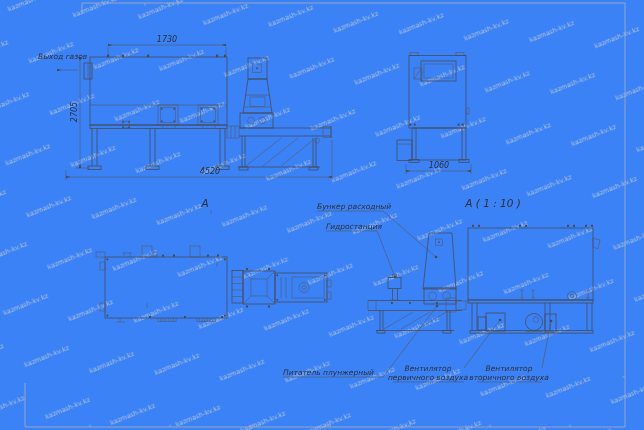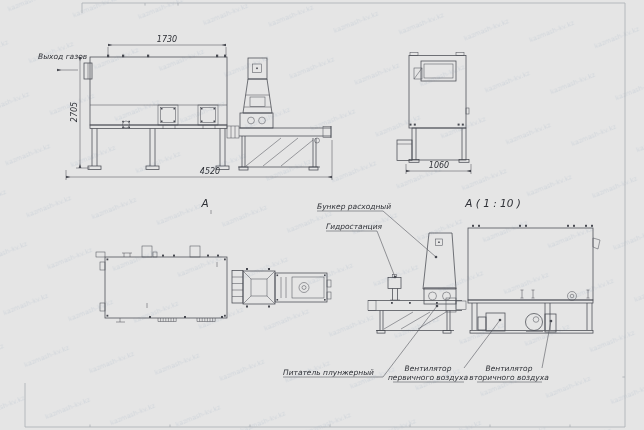--- a/index.html
+++ b/index.html
@@ -1,16 +1,16 @@
 <!DOCTYPE html>
 <html><head>
 <meta charset="utf-8">
 <style>
   html,body{margin:0;padding:0;background:#ffffff;}
-  .sheet{position:relative;width:644px;height:430px;background:#e5e5e5;overflow:hidden;
+  .sheet{position:relative;width:644px;height:430px;background:#3b82f6;overflow:hidden;
          font-family:"DejaVu Sans",sans-serif;}
   svg{display:block;}
   .dim    {font:italic 8px  "DejaVu Sans",sans-serif; fill:#2e3036;}
   .lbl    {font:italic 7.5px "DejaVu Sans",sans-serif; fill:#2e3036;}
   .viewlbl{font:italic 10.5px "DejaVu Sans",sans-serif; fill:#2e3036;}
   .wm     {font:6.5px "DejaVu Sans",sans-serif; fill:#ccd2d9;}
   .s  {stroke:#474950;fill:none;stroke-width:.75;}
   .s2 {stroke:#55575e;fill:none;stroke-width:.55;}
   .fr {stroke:#aaaeb4;fill:none;stroke-width:.8;}
   .f  {fill:#474950;stroke:none;}

